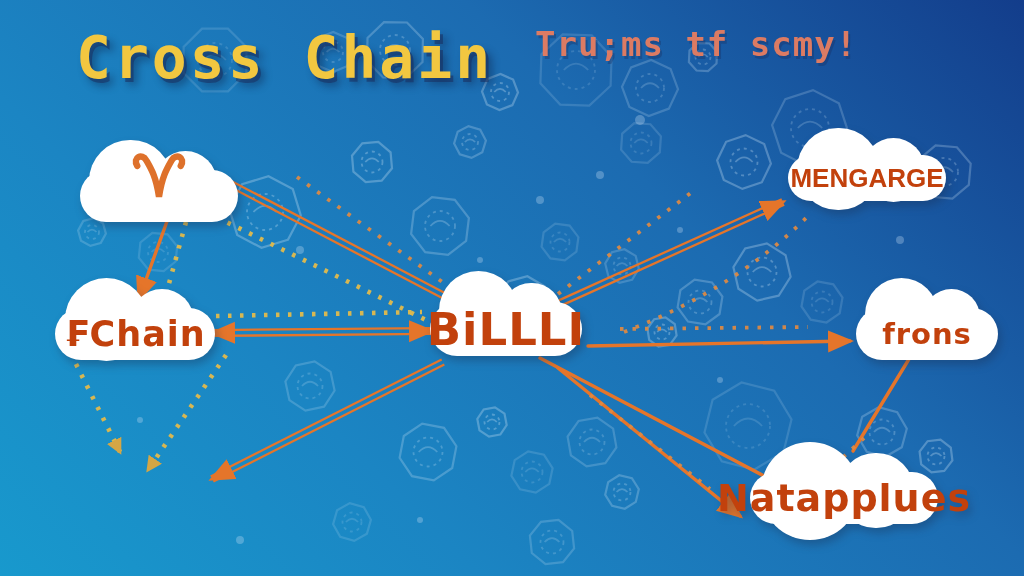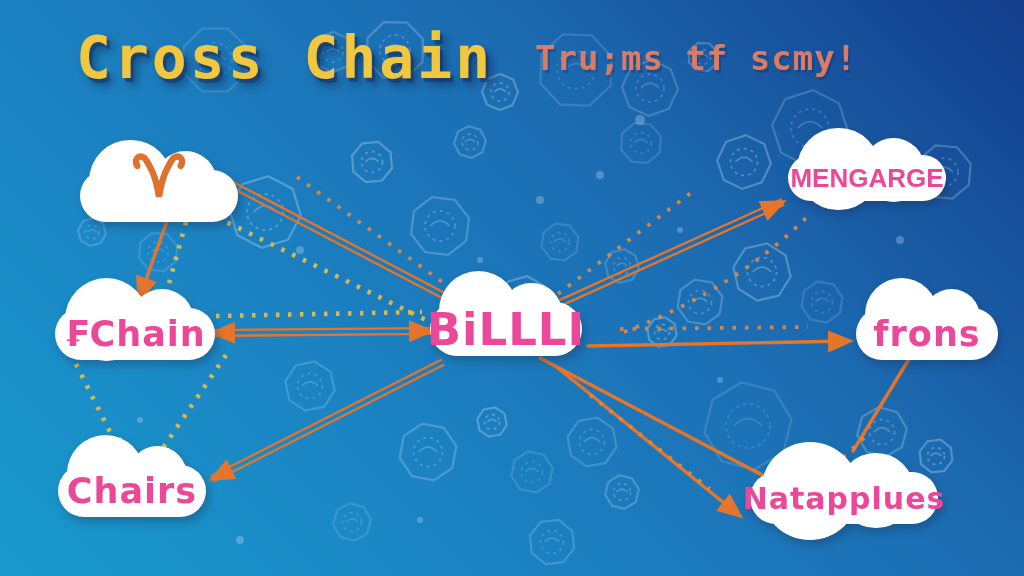--- a/index.html
+++ b/index.html
@@ -3,48 +3,48 @@
 <meta charset="utf-8">
 <style>
   html,body{margin:0;padding:0;background:#0c2d5e;}
   .stage{position:relative;width:1024px;height:576px;overflow:hidden;
     background:linear-gradient(45deg,#1899cd 0%,#1b85c3 30%,#1c6bb1 65%,#133d8b 100%);
     font-family:"DejaVu Sans",sans-serif;}
   svg.bg-pattern,svg.edges{position:absolute;left:0;top:0;width:1024px;height:576px;}
   svg.edges{pointer-events:none;}
 
   
-  .title{position:absolute;left:76px;top:24px;display:flex;align-items:center;white-space:nowrap;}
+  .title{position:absolute;left:76px;top:24px;display:flex;align-items:flex-start;white-space:nowrap;}
   .t-main{font-family:"DejaVu Sans Mono",monospace;font-weight:bold;font-size:58px;letter-spacing:3px;
     color:#f2c740;text-shadow:3px 4px 0 rgba(25,45,95,.55),6px 7px 9px rgba(10,25,60,.45);}
   .t-suffix{font-family:"DejaVu Sans Mono",monospace;font-weight:bold;font-size:34px;letter-spacing:1px;
     color:#dc7b63;margin-left:42px;text-shadow:2px 3px 0 rgba(25,45,95,.35);}
 
   
   .cloud{position:absolute;background:#fff;border-radius:40px;
     filter:drop-shadow(3px 5px 4px rgba(25,45,80,.35));}
   .cloud::before,.cloud::after{content:'';position:absolute;background:#fff;border-radius:50%;}
   .cloud::before{width:52%;aspect-ratio:1;left:6%;top:-58%;}
   .cloud::after{width:40%;aspect-ratio:1;left:47%;top:-36%;}
   .c-label{position:absolute;inset:0;display:flex;align-items:center;justify-content:center;z-index:2;
-    font-weight:bold;color:#ec4899;letter-spacing:1px;}
+    font-weight:bold;color:#c2410c;letter-spacing:1px;}
   .c-horns{left:80px;top:170px;width:158px;height:52px;}
   .c-horns .c-label{transform:translateY(-16px);}
   .c-pirte{left:55px;top:308px;width:160px;height:52px;}
   .c-pirte .c-label{font-size:35px;}
   .c-chairs{left:58px;top:465px;width:148px;height:52px;}
   .c-chairs .c-label{font-size:35px;}
   .c-billli{left:430px;top:302px;width:152px;height:54px;}
   .c-billli .c-label{font-size:45px;}
   .c-mengarge{left:788px;top:155px;width:158px;height:46px;}
   .c-mengarge .c-label{font-size:26px;font-family:"Liberation Sans",sans-serif;letter-spacing:0;}
   .c-frons{left:856px;top:308px;width:142px;height:52px;}
-  .c-frons .c-label{font-size:35px;}
+  .c-frons .c-label{font-size:29px;}
   .c-natapplues{left:750px;top:472px;width:188px;height:52px;}
-  .c-natapplues .c-label{font-size:30px;}
+  .c-natapplues .c-label{font-size:38px;}
 
   
   .l-solid{stroke:#e5752a;stroke-width:3.4;fill:none;stroke-linecap:round;}
   .l-dbl{stroke:#e5752a;stroke-width:2.3;fill:none;}
   .l-carrier{stroke:rgba(0,0,0,0);stroke-width:1;fill:none;}
   .l-doty{stroke:#e2ba4c;stroke-width:4.6;stroke-dasharray:3.5 8.5;fill:none;opacity:.95;}
   .l-doto{stroke:#e08a42;stroke-width:3.8;stroke-dasharray:3.5 9;fill:none;opacity:.92;}
   .pat{stroke:#cfe6f7;fill:none;}
 </style>
 </head>
@@ -298,23 +298,20 @@
       <svg width="64" height="58" viewBox="0 0 100 88">
         <path d="M16 22 C8 8 24 2 30 13 C38 27 45 38 50 70 C55 38 62 27 70 13 C76 2 92 8 84 22" stroke="#de712b" stroke-width="10" fill="none" stroke-linecap="round"></path>
       </svg>
     </div>
   </div>
 
   <div class="cloud c-pirte">
     <div class="c-label">₣Chain</div>
   </div>
 
-  <div class="cloud c-chairs">
-    <div class="c-label">Chairs</div>
-  </div>
 
   <div class="cloud c-billli">
     <div class="c-label">BiLLLI</div>
   </div>
 
   <div class="cloud c-mengarge">
     <div class="c-label">MENGARGE</div>
   </div>
 
   <div class="cloud c-frons">

